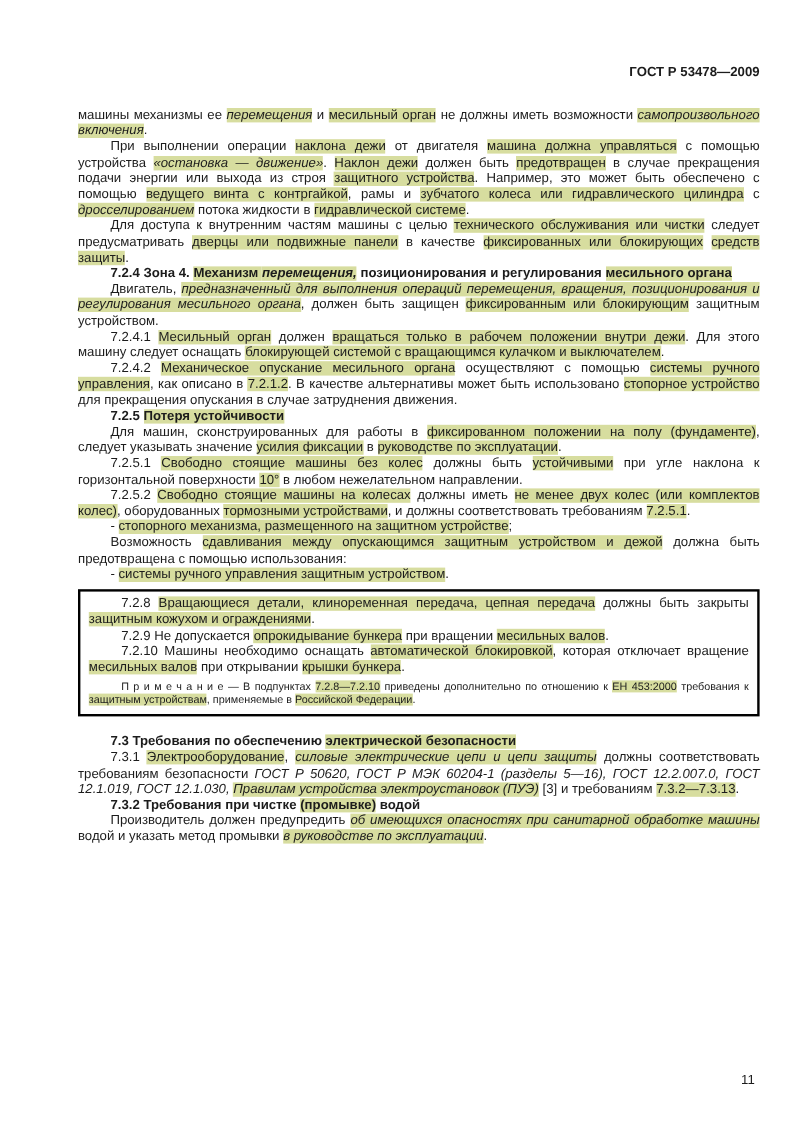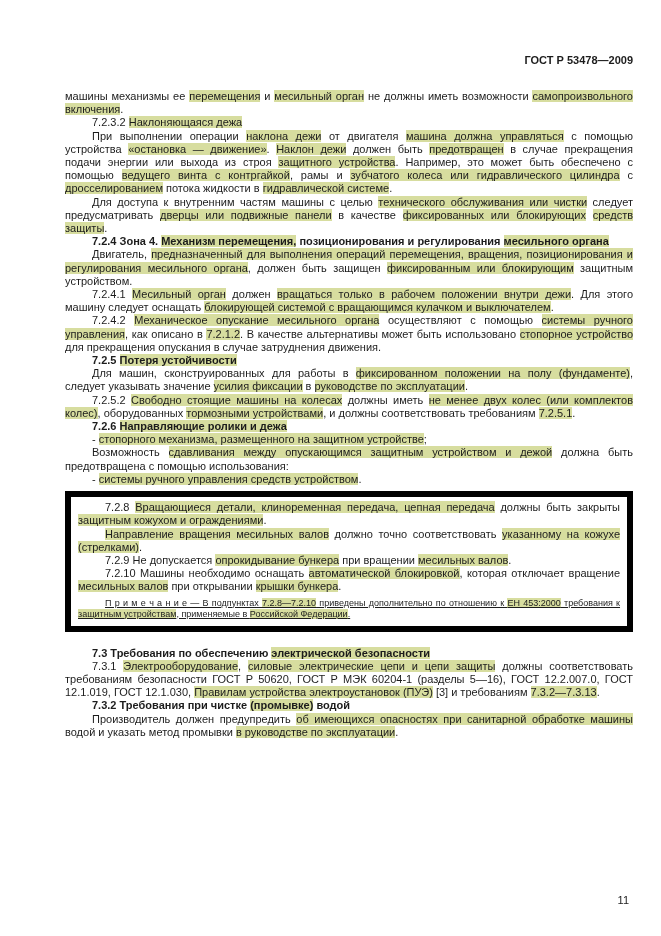--- a/index.html
+++ b/index.html
@@ -25,66 +25,64 @@
   }
   .para {
     margin: 0;
     font-size: 11px;
     line-height: 13.2px;
     text-align: justify;
   }
   .para.indent { text-indent: 27px; }
   .para.heading { font-weight: bold; }
   .para.note { font-size: 9px; line-height: 11px; }
-  .i { }
+  .i { font-style: italic; }
   .hl { background: #d7dd9f; }
   .box {
-    border: 6px solid #000000;
+    border: 2px solid #000000;
     margin-top: 5px;
     padding: 4px 7px 6px 7px;
   }
-  .box .para.note { padding-top: 4px; text-decoration: underline; }
+  .box .para.note { padding-top: 4px; }
   .after-box { padding-top: 15px; }
   .page-number {
     position: absolute;
     right: 50px;
     top: 894px;
     font-size: 11px;
   }
 </style>
 </head>
 <body>
 
 <div class="page">
 
   <div class="doc-header">
     <span>ГОСТ Р 53478—2009</span>
   </div>
 
   <div class="content">
       <p class="para"><span>машины механизмы ее </span><span class="i hl">перемещения</span><span> и </span><span class="hl">месильный орган</span><span> не должны иметь возможности </span><span class="i hl">самопроизвольного включения</span><span>.</span></p>
-      <p class="para indent"><span>7.2.3.2 </span><span class="hl">Наклоняющаяся дежа</span></p>
       <p class="para indent"><span>При выполнении операции </span><span class="hl">наклона дежи</span><span> от двигателя </span><span class="hl">машина должна управляться</span><span> с помощью устройства </span><span class="i hl">«остановка — движение»</span><span>. </span><span class="hl">Наклон дежи</span><span> должен быть </span><span class="hl">предотвращен</span><span> в случае прекращения подачи энергии или выхода из строя </span><span class="hl">защитного устройства</span><span>. Например, это может быть обеспечено с помощью </span><span class="hl">ведущего винта с контргайкой</span><span>, рамы и </span><span class="hl">зубчатого колеса или гидравлического цилиндра</span><span> с </span><span class="i hl">дросселированием</span><span> потока жидкости в </span><span class="hl">гидравлической системе</span><span>.</span></p>
       <p class="para indent"><span>Для доступа к внутренним частям машины с целью </span><span class="hl">технического обслуживания или чистки</span><span> следует предусматривать </span><span class="hl">дверцы или подвижные панели</span><span> в качестве </span><span class="hl">фиксированных или блокирующих</span><span> </span><span class="hl">средств защиты</span><span>.</span></p>
       <p class="para heading indent"><span>7.2.4 Зона 4. </span><span class="hl">Механизм </span><span class="i hl">перемещения,</span><span> позиционирования и регулирования </span><span class="hl">месильного органа</span></p>
       <p class="para indent"><span>Двигатель, </span><span class="i hl">предназначенный для выполнения операций перемещения, вращения, позиционирования и регулирования месильного органа</span><span>, должен быть защищен </span><span class="hl">фиксированным или блокирующим</span><span> защитным устройством.</span></p>
       <p class="para indent"><span>7.2.4.1 </span><span class="hl">Месильный орган</span><span> должен </span><span class="hl">вращаться только в рабочем положении внутри дежи</span><span>. Для этого машину следует оснащать </span><span class="hl">блокирующей системой с вращающимся кулачком и выключателем</span><span>.</span></p>
       <p class="para indent"><span>7.2.4.2 </span><span class="hl">Механическое опускание месильного органа</span><span> осуществляют с помощью </span><span class="hl">системы ручного управления</span><span>, как описано в </span><span class="hl">7.2.1.2</span><span>. В качестве альтернативы может быть использовано </span><span class="hl">стопорное устройство</span><span> для прекращения опускания в случае затруднения движения.</span></p>
       <p class="para heading indent"><span>7.2.5 </span><span class="hl">Потеря устойчивости</span></p>
       <p class="para indent"><span>Для машин, сконструированных для работы в </span><span class="hl">фиксированном положении на полу (фундаменте)</span><span>, следует указывать значение </span><span class="hl">усилия фиксации</span><span> в </span><span class="hl">руководстве по эксплуатации</span><span>.</span></p>
+      <p class="para indent"><span>7.2.5.1 </span><span class="hl">Свободно стоящие машины без колес</span><span> должны быть </span><span class="hl">устойчивыми</span><span> при угле наклона к горизонтальной поверхности </span><span class="hl">10°</span><span> в любом нежелательном направлении.</span></p>
       <p class="para indent"><span>7.2.5.2 </span><span class="hl">Свободно стоящие машины на колесах</span><span> должны иметь </span><span class="hl">не менее двух колес (или комплектов колес)</span><span>, оборудованных </span><span class="hl">тормозными устройствами</span><span>, и должны соответствовать требованиям </span><span class="hl">7.2.5.1</span><span>.</span></p>
-      <p class="para heading indent"><span>7.2.6 </span><span class="hl">Направляющие ролики и дежа</span></p>
       <p class="para indent"><span>- </span><span class="hl">стопорного механизма, размещенного на защитном устройстве</span><span>;</span></p>
       <p class="para indent"><span>Возможность </span><span class="hl">сдавливания между опускающимся защитным устройством и дежой</span><span> должна быть предотвращена с помощью использования:</span></p>
-      <p class="para indent"><span>- </span><span class="hl">системы ручного управления средств устройством</span><span>.</span></p>
+      <p class="para indent"><span>- </span><span class="hl">системы ручного управления защитным устройством</span><span>.</span></p>
     </div>
 
   <div class="box">
       <p class="para indent"><span>7.2.8 </span><span class="hl">Вращающиеся детали, клиноременная передача, цепная передача</span><span> должны быть закрыты </span><span class="hl">защитным кожухом и ограждениями</span><span>.</span></p>
-      <p class="para indent"><span class="hl">Направление вращения месильных валов</span><span> должно точно соответствовать </span><span class="hl">указанному на кожухе</span><span> </span><span class="hl">(стрелками)</span><span>.</span></p>
       <p class="para indent"><span>7.2.9 Не допускается </span><span class="hl">опрокидывание бункера</span><span> при вращении </span><span class="hl">месильных валов</span><span>.</span></p>
       <p class="para indent"><span>7.2.10 Машины необходимо оснащать </span><span class="hl">автоматической блокировкой</span><span>, которая отключает вращение </span><span class="hl">месильных валов</span><span> при открывании </span><span class="hl">крышки бункера</span><span>.</span></p>
       <p class="para note indent"><span>П р и м е ч а н и е — В подпунктах </span><span class="hl">7.2.8—7.2.10</span><span> приведены дополнительно по отношению к </span><span class="hl">ЕН 453:2000</span><span> требования к </span><span class="hl">защитным устройствам</span><span>, применяемые в </span><span class="hl">Российской Федерации</span><span>.</span></p>
     </div>
 
   <div class="content after-box">
       <p class="para heading indent"><span>7.3 Требования по обеспечению </span><span class="hl">электрической безопасности</span></p>
       <p class="para indent"><span>7.3.1 </span><span class="hl">Электрооборудование</span><span>, </span><span class="i hl">силовые электрические цепи и цепи защиты</span><span> должны соответствовать требованиям безопасности </span><span class="i">ГОСТ Р 50620, ГОСТ Р МЭК 60204-1 (разделы 5—16), ГОСТ 12.2.007.0, ГОСТ 12.1.019, ГОСТ 12.1.030, </span><span class="i hl">Правилам устройства электроустановок (ПУЭ)</span><span> [3] и требованиям </span><span class="hl">7.3.2—7.3.13</span><span>.</span></p>
       <p class="para heading indent"><span>7.3.2 Требования при чистке </span><span class="hl">(промывке)</span><span> водой</span></p>
       <p class="para indent"><span>Производитель должен предупредить </span><span class="i hl">об имеющихся опасностях при санитарной обработке машины</span><span> водой и указать метод промывки </span><span class="i hl">в руководстве по эксплуатации</span><span>.</span></p>

